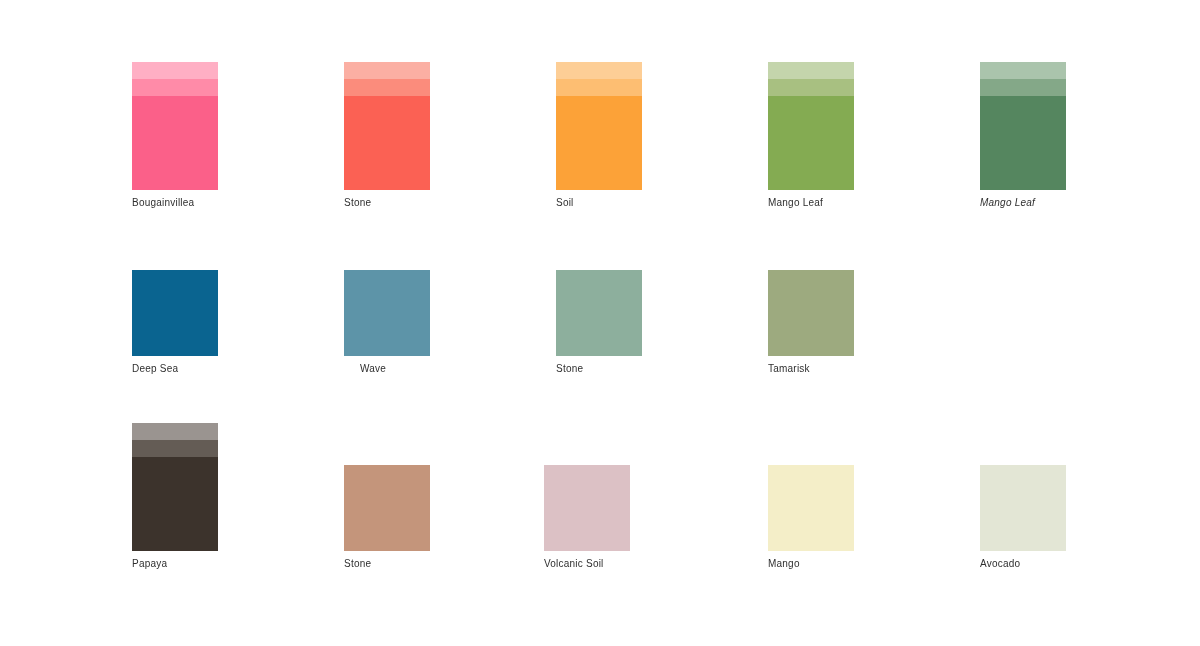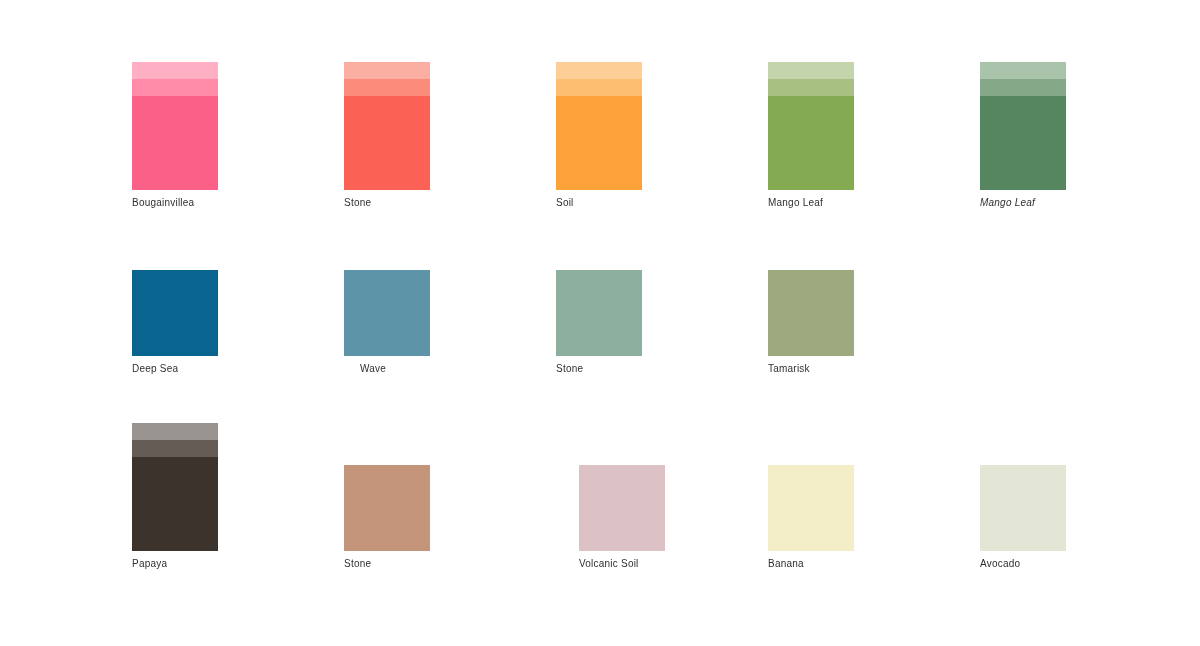--- a/index.html
+++ b/index.html
@@ -136,31 +136,31 @@
           <span class="band band-main" style="background: rgb(60, 51, 44);"></span>
         </div>
         <div class="swatch-label" style="color: rgb(47, 47, 47);">Papaya</div>
       </div>
       <div class="swatch-cell solid-only" style="left: 212px; height: 128px;">
         <div class="swatch-stack">
           <span class="band band-main" style="background: rgb(196, 149, 123);"></span>
         </div>
         <div class="swatch-label" style="color: rgb(47, 47, 47);">Stone</div>
       </div>
-      <div class="swatch-cell solid-only" style="left: 447px; height: 128px;">
+      <div class="swatch-cell solid-only" style="left: 412px; height: 128px;">
         <div class="swatch-stack">
           <span class="band band-main" style="background: rgb(220, 193, 197);"></span>
         </div>
         <div class="swatch-label" style="color: rgb(47, 47, 47);">Volcanic Soil</div>
       </div>
       <div class="swatch-cell solid-only" style="left: 636px; height: 128px;">
         <div class="swatch-stack">
           <span class="band band-main" style="background: rgb(244, 238, 200);"></span>
         </div>
-        <div class="swatch-label" style="color: rgb(47, 47, 47);">Banana</div>
+        <div class="swatch-label" style="color: rgb(47, 47, 47);">Mango</div>
       </div>
       <div class="swatch-cell solid-only" style="left: 848px; height: 128px;">
         <div class="swatch-stack">
           <span class="band band-main" style="background: rgb(227, 230, 213);"></span>
         </div>
         <div class="swatch-label" style="color: rgb(47, 47, 47);">Avocado</div>
       </div>
     </div>
   </div>
 

